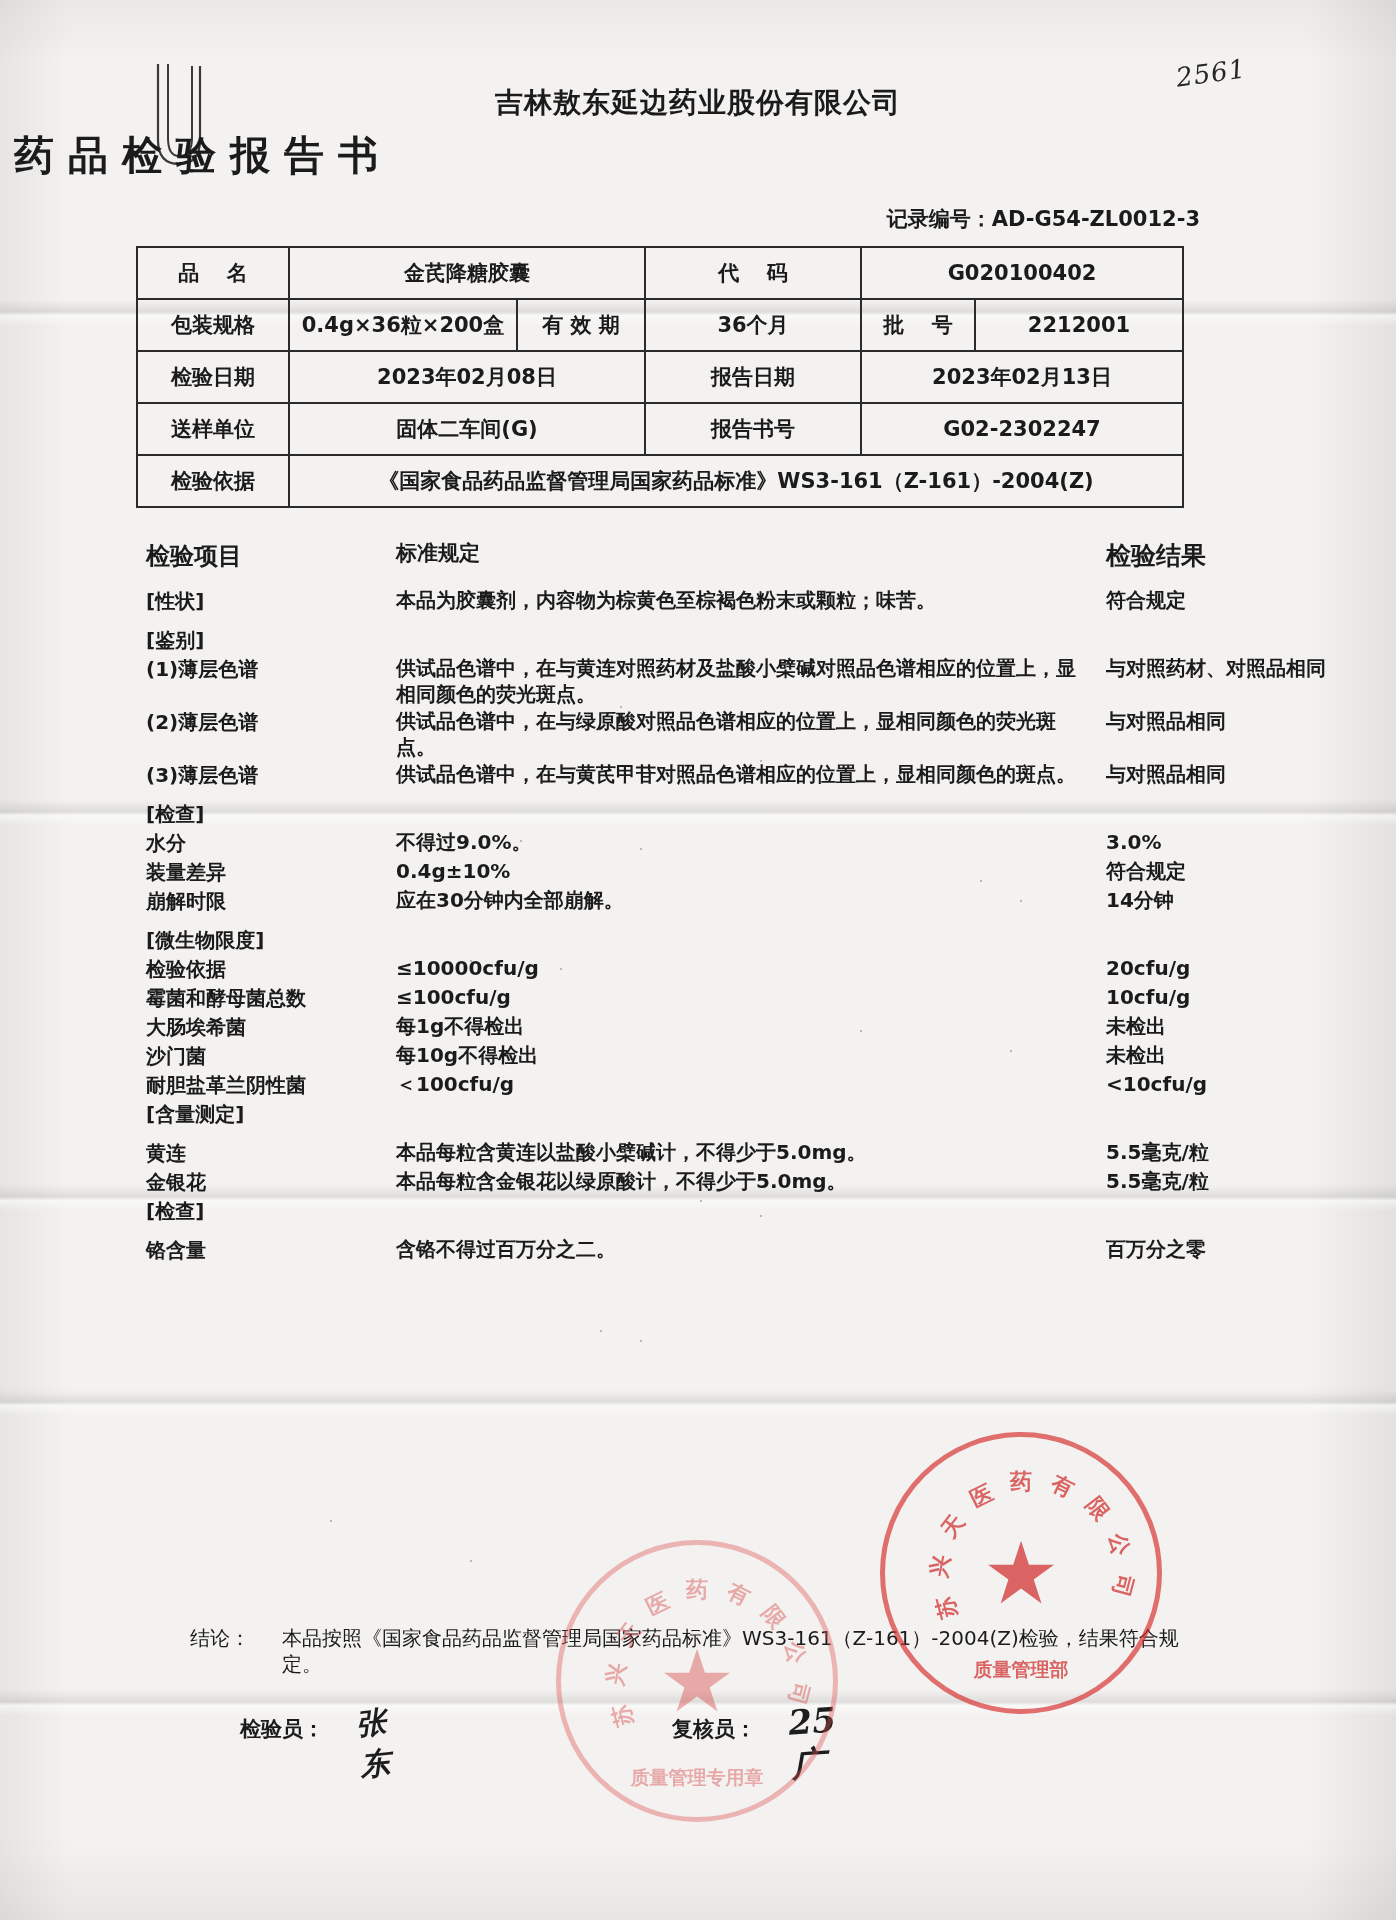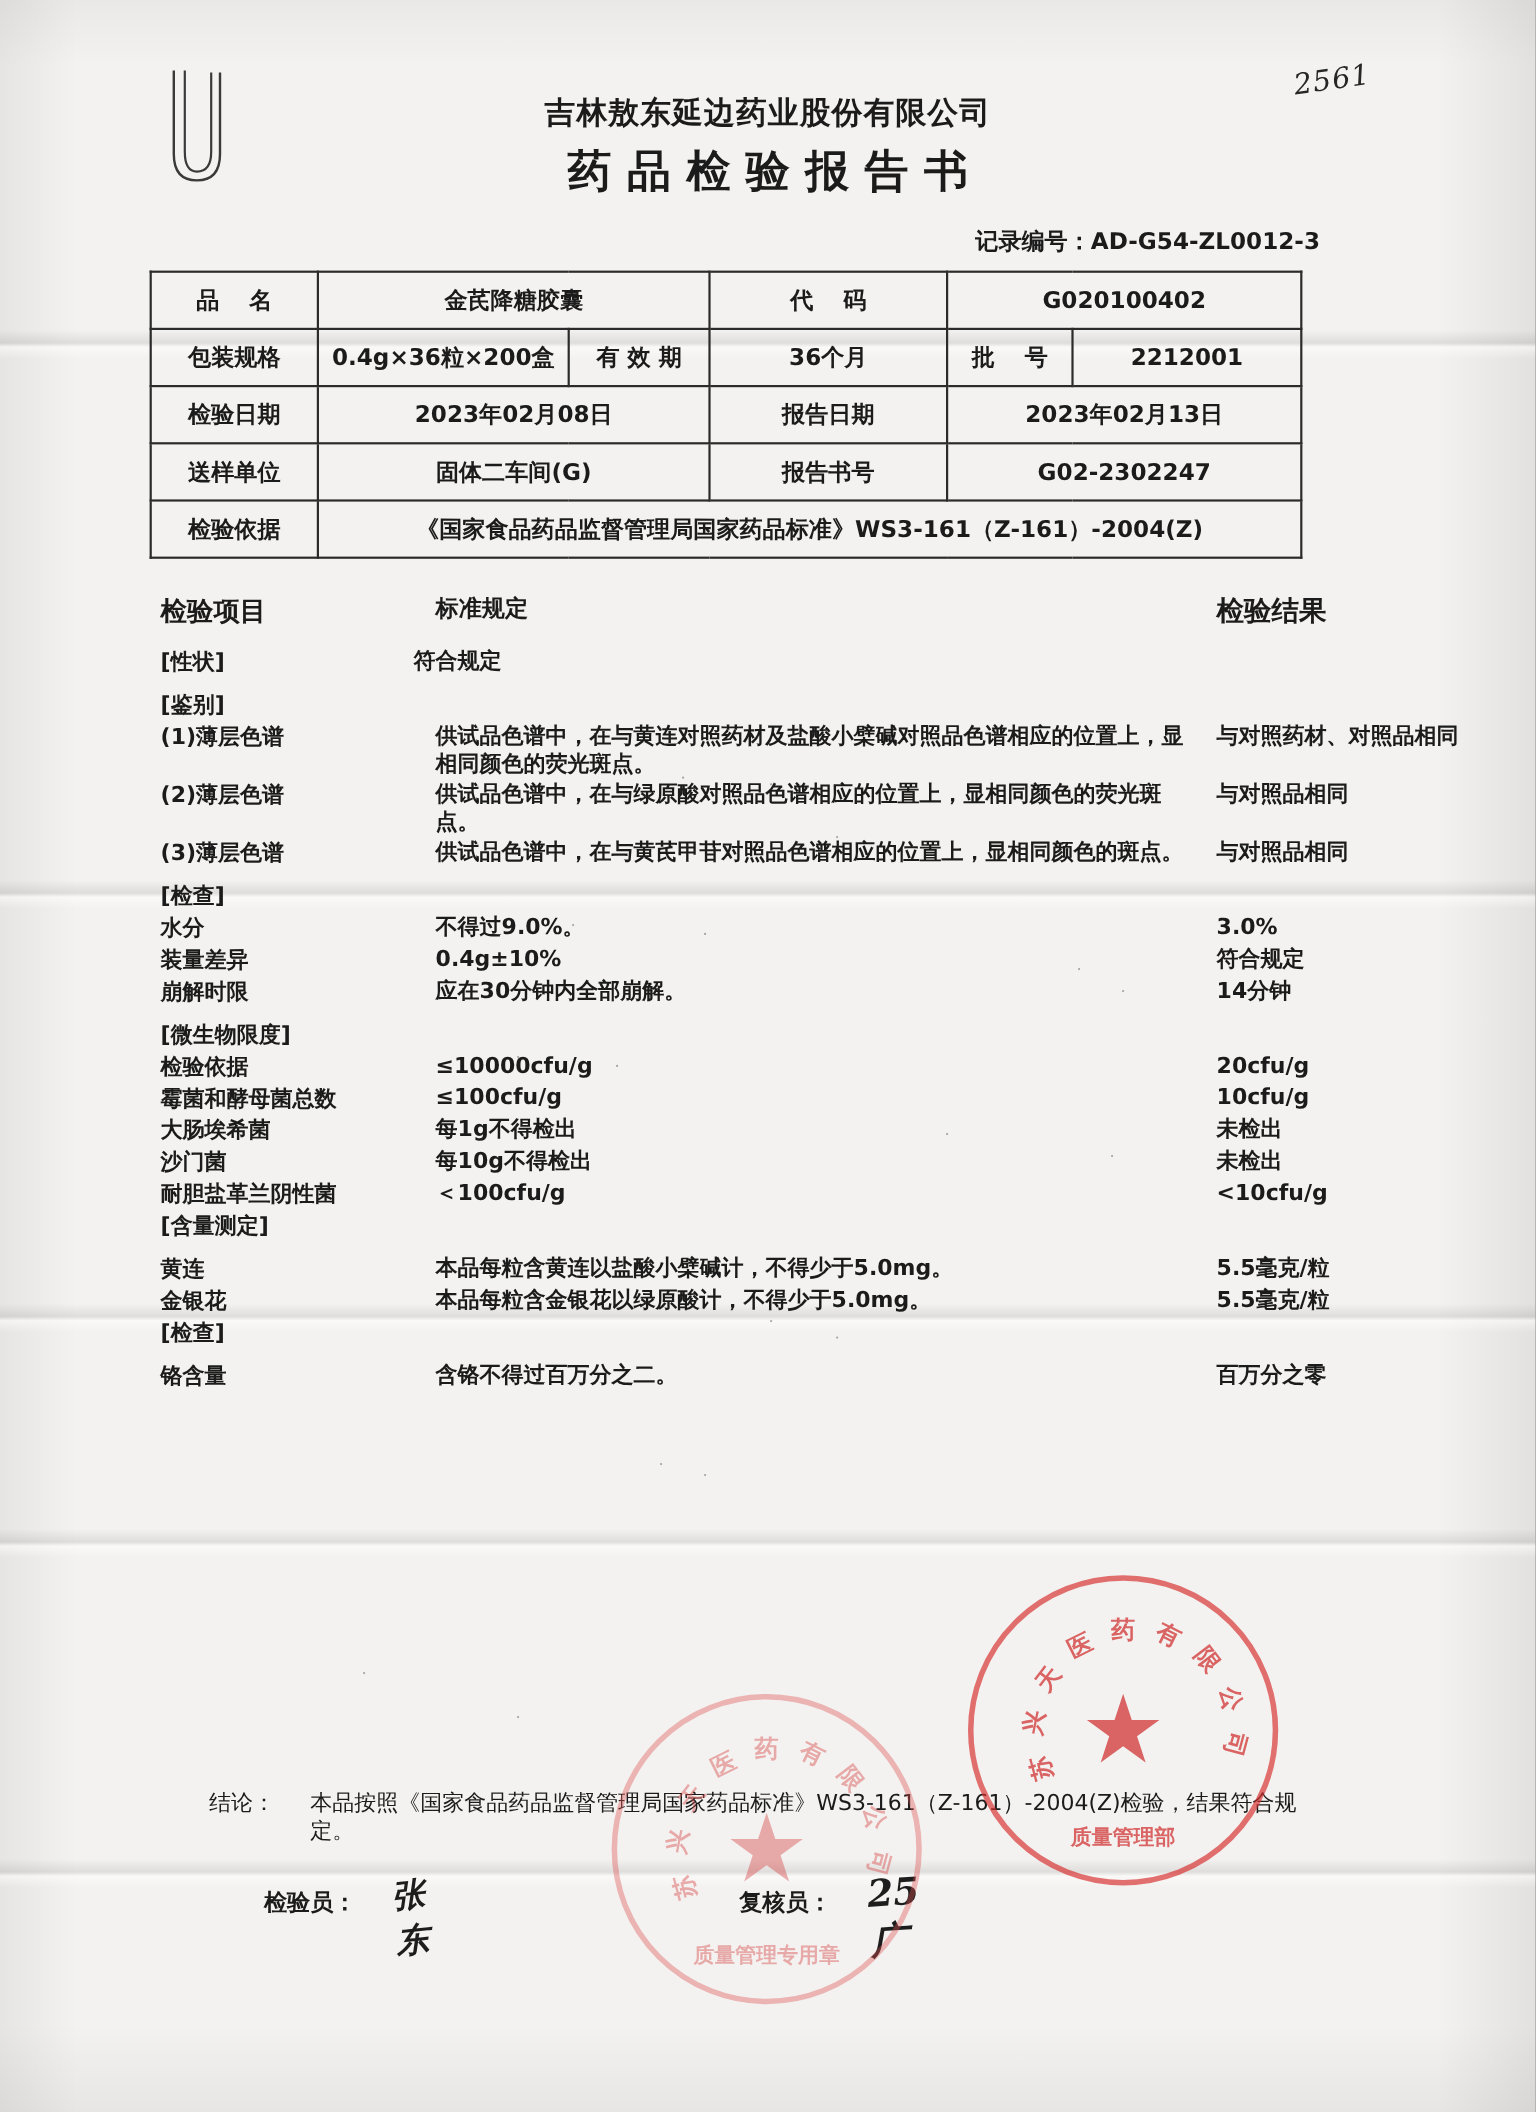--- a/index.html
+++ b/index.html
@@ -68,21 +68,20 @@
     left: 0; right: 0;
     text-align: center;
     font-size: 28px;
     font-weight: bold;
     letter-spacing: 1px;
   }
   .doc-title {
     position: absolute;
     top: 128px;
     left: 0; right: 0;
-    text-align: center;
     font-size: 40px;
     font-weight: bold;
     letter-spacing: 14px;
     text-indent: 14px;
   }
   .record-no {
     position: absolute;
     top: 205px;
     right: 196px;
     font-size: 21px;
@@ -306,20 +305,21 @@
 
   <div class="items">
     <div class="row hdrow">
       <div class="col-item">检验项目</div>
       <div class="col-spec">标准规定</div>
       <div class="col-res">检验结果</div>
     </div>
     <div id="items-body">
         <div class="row">
           <div class="col-item">[性状]</div>
+          <div class="col-spec">本品为胶囊剂，内容物为棕黄色至棕褐色粉末或颗粒；味苦。</div>
           <div class="col-res">符合规定</div>
         </div>
         <div class="gap-sm"></div>
         <div class="row">
           <div class="col-item">[鉴别]</div>
           <div class="col-spec"></div>
           <div class="col-res"></div>
         </div>
         <div class="row">
           <div class="col-item">(1)薄层色谱</div>

